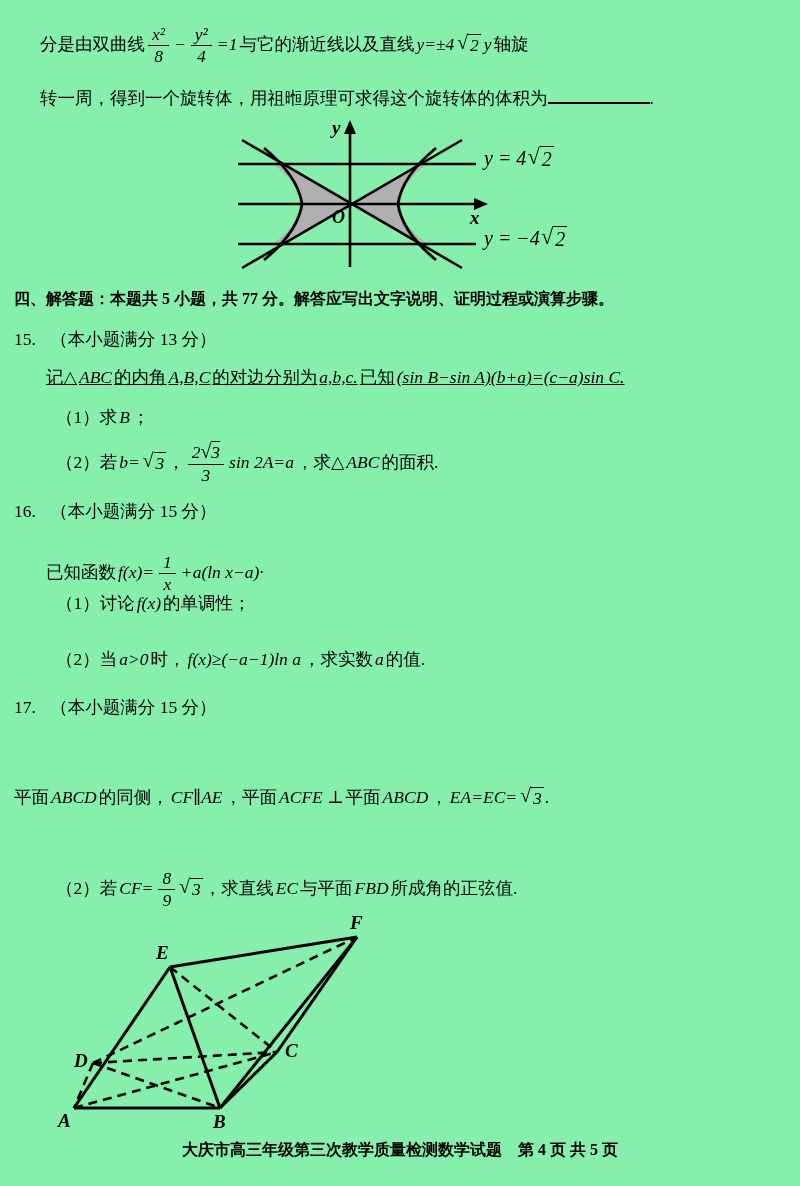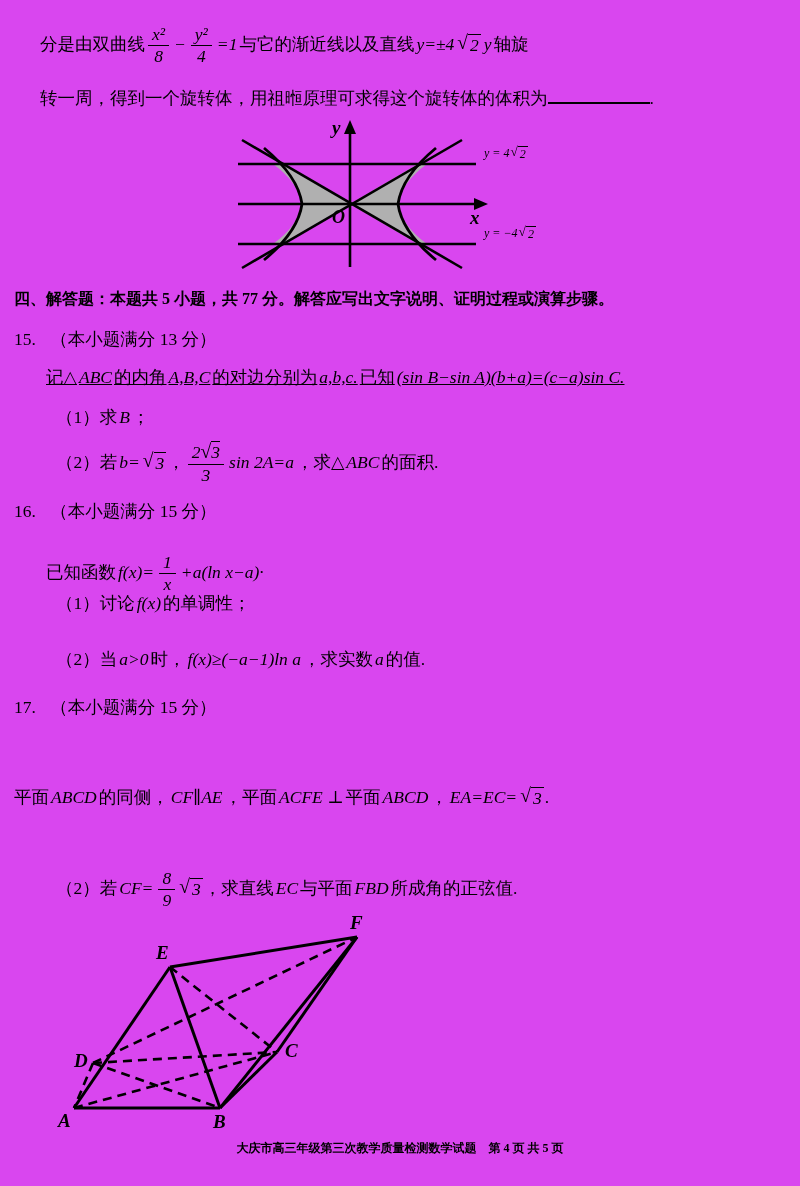--- a/index.html
+++ b/index.html
@@ -1,38 +1,38 @@
 <!DOCTYPE html>
 <html><head>
 <meta charset="utf-8">
 <style>
   html,body{margin:0;padding:0;background:#888;}
   .page{
-    position:relative;width:800px;height:1186px;margin:0 auto;background:#d946ef;
+    position:relative;width:800px;height:1186px;margin:0 auto;background:#86efac;
     font-family:"Liberation Serif","DejaVu Serif",serif;
     font-size:17.5px;color:#000;overflow:hidden;
   }
   .line{position:absolute;white-space:nowrap;line-height:1.35;}
   .flexline{display:flex;align-items:center;}
   .m{font-family:"Liberation Serif","DejaVu Serif",serif;font-style:italic;padding:0 2px;}
   .cjk{padding:0;}
   .bold{font-weight:bold;}
   .qnum{font-weight:bold;padding-right:10px;}
   
   .frac{display:inline-block;text-align:center;line-height:1.05;margin:0 3px;font-style:italic;vertical-align:middle;}
   .frac .num{display:block;border-bottom:1.7px solid #000;padding:0 4px 1px;}
   .frac .den{display:block;padding-top:1px;}
   
   .sqrt{display:inline-flex;align-items:flex-start;font-style:italic;margin:0 1px;}
   .rsym{font-style:normal;font-size:1.12em;line-height:1.05;transform:translateY(-1px);}
   .rad{border-top:1.7px solid #000;line-height:1.2;padding:0 2px;}
   .blank{display:inline-block;width:102px;border-bottom:2px solid #000;height:1em;}
   .figwrap{position:absolute;}
-  .figlabel{position:absolute;white-space:nowrap;font-style:italic;font-size:12px;text-align:right;}
-  .footer{position:absolute;left:0;width:100%;text-align:center;font-weight:bold;font-size:12px;}
+  .figlabel{position:absolute;white-space:nowrap;font-style:italic;font-size:20px;text-align:right;}
+  .footer{position:absolute;left:0;width:100%;text-align:center;font-weight:bold;font-size:16px;}
   svg{display:block;}
 </style>
 </head>
 <body>
 
 <div class="page">
 
   <div class="line flexline" style="top:18px;left:40px;height:54px;">
     <span class="cjk">分是由双曲线</span>
     <span class="frac">

